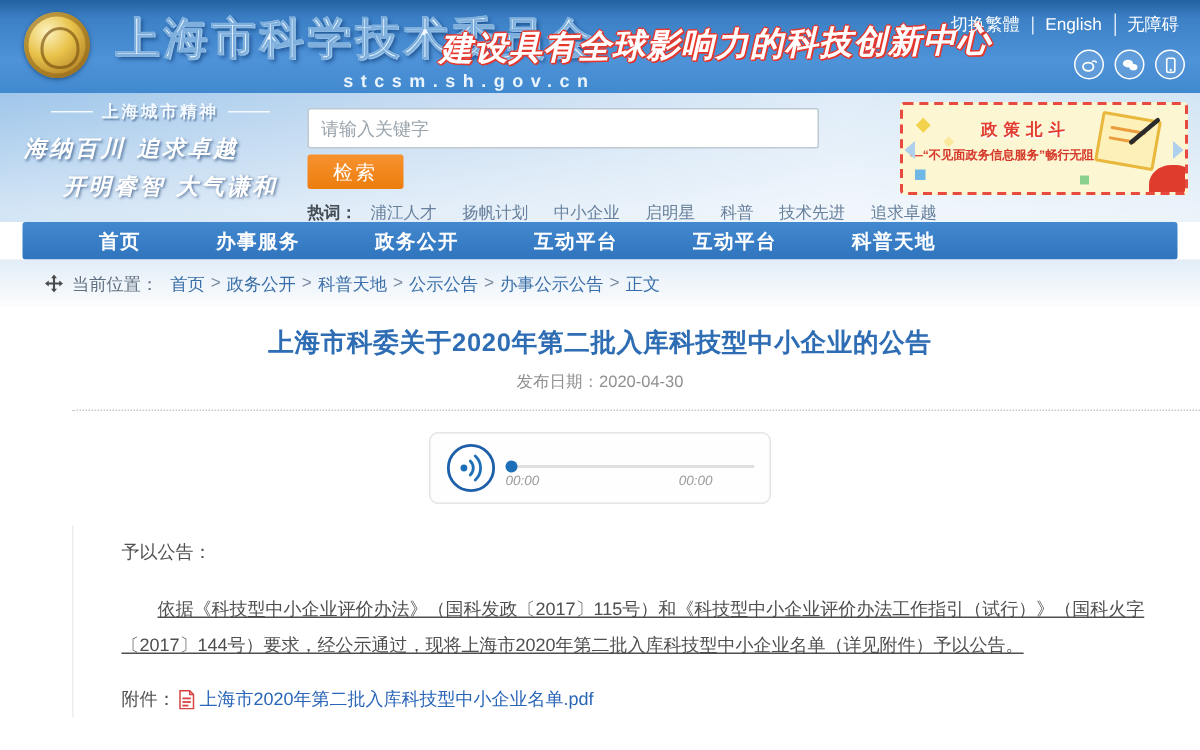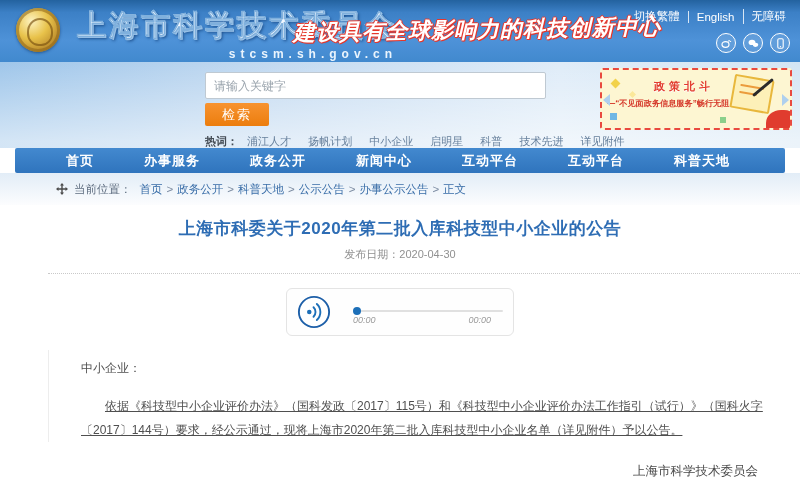--- a/index.html
+++ b/index.html
@@ -127,39 +127,39 @@
     display:flex;align-items:center;padding-left:26px;box-sizing:border-box;
   }
   .nav a{
     color:#ffffff;font-size:13px;font-weight:bold;text-decoration:none;
     padding:0 25px;letter-spacing:1px;white-space:nowrap;
   }
   
   .sub-band{
     position:absolute;left:0;top:173px;width:800px;height:32px;
     background:linear-gradient(180deg,#e2edf7,#fcfdfe);
-    display:flex;align-items:center;padding-left:56px;box-sizing:border-box;
+    display:flex;align-items:center;padding-left:30px;box-sizing:border-box;
   }
   .crumb-icon{display:inline-flex;margin-right:6px;}
   .crumb-label{font-size:11.5px;color:#5f6e80;margin-right:8px;}
   .sub-band a{font-size:11.5px;color:#3a6ea8;text-decoration:none;}
   .sub-band .cur{font-size:11.5px;color:#3a6ea8;}
   .sub-band .sep{font-size:11.5px;color:#7a8aa0;margin:0 4px;}
   
   .article{position:absolute;left:0;top:205px;width:800px;height:295px;background:#ffffff;}
   .article-title{
     margin:12px 60px 0;font-size:17px;font-weight:bold;color:#2e6db4;text-align:center;
     letter-spacing:.5px;
   }
   .date-line{margin-top:7px;text-align:center;font-size:11px;color:#909090;}
   .dotted-sep{margin:11px 0 0 48px;border-top:1px dotted #c9c9c9;height:1px;}
   .audio-player{
     width:228px;height:48px;margin:13px auto 0;margin-left:286px;
     border:1px solid #e4e4e4;border-radius:6px;background:#fefefe;
-    display:flex;align-items:center;padding:0 10px;box-sizing:border-box;gap:22px;
+    display:flex;align-items:center;padding:0 10px;box-sizing:border-box;gap:6px;
   }
   .audio-icon{width:34px;height:34px;flex:0 0 auto;cursor:pointer;}
   .audio-track{flex:1;position:relative;padding-top:10px;}
   .audio-line{position:relative;height:2px;background:#e0e0e0;border-radius:1px;cursor:pointer;}
   .audio-dot{position:absolute;left:0;top:-3px;width:8px;height:8px;border-radius:50%;background:#1d6fb8;}
   .audio-times{display:flex;justify-content:space-between;width:138px;margin-top:3px;
     font-size:9px;color:#9b9b9b;font-style:italic;}
   .body-text{
     margin:14px 0 0 48px;border-left:1px solid #ededed;
     padding:6px 34px 0 32px;font-size:12px;color:#4f4f4f;line-height:24px;
@@ -203,33 +203,42 @@
     <span class="circle-icon">
       <svg width="7" height="11" viewBox="0 0 7 11">
           <rect x="0.8" y="0.8" width="5.4" height="9.4" rx="1.2" fill="none" stroke="#fff" stroke-width="1.1"></rect>
           <circle cx="3.5" cy="8.6" r="0.7" fill="#fff"></circle>
         </svg>
     </span>
   </div>
 </div>
 
 <div class="mid-band">
+  <div class="spirit">
+    <div class="spirit-heading">
+      <span class="hline"></span>
+      <span>上海城市精神</span>
+      <span class="hline"></span>
+    </div>
+    <div class="spirit-line l1">海纳百川  追求卓越</div>
+    <div class="spirit-line l2">开明睿智  大气谦和</div>
+  </div>
 
   <div class="search-area">
     <input class="search-input" type="text" placeholder="请输入关键字" style="">
     <button class="search-btn">检索</button>
     <div class="hotwords">
       <span class="hot-label">热词：</span>
       <a href="#">浦江人才</a>
       <a href="#">扬帆计划</a>
       <a href="#">中小企业</a>
       <a href="#">启明星</a>
       <a href="#">科普</a>
       <a href="#">技术先进</a>
-      <a href="#">详见附件</a>
+      <a href="#">追求卓越</a>
     </div>
   </div>
 
   <div class="banner">
     <span class="deco d1"></span>
     <span class="deco d2"></span>
     <span class="deco d3"></span>
     <span class="deco d4"></span>
     <div class="banner-paper"></div>
     <div class="banner-pen"></div>
@@ -238,21 +247,20 @@
     <div class="banner-subtitle">—“不见面政务信息服务”畅行无阻</div>
     <span class="banner-arrow prev"></span>
     <span class="banner-arrow next"></span>
   </div>
 </div>
 
 <div class="nav">
   <a href="#">首页</a>
   <a href="#">办事服务</a>
   <a href="#">政务公开</a>
-  <a href="#">新闻中心</a>
   <a href="#">互动平台</a>
   <a href="#">互动平台</a>
   <a href="#">科普天地</a>
 </div>
 
 <div class="sub-band">
   <span class="crumb-icon">
     <svg width="12" height="12" viewBox="0 0 12 12" fill="#4a4a4a">
         <path d="M6 0 L8 2.5 H6.7 V5.3 H9.5 V4 L12 6 L9.5 8 V6.7 H6.7 V9.5 H8 L6 12 L4 9.5 H5.3 V6.7 H2.5 V8 L0 6 L2.5 4 V5.3 H5.3 V2.5 H4 Z"></path>
       </svg>
@@ -292,21 +300,34 @@
         <span class="audio-dot"></span>
       </div>
       <div class="audio-times">
         <span>00:00</span>
         <span>00:00</span>
       </div>
     </div>
   </div>
 
   <div class="body-text">
-    <p class="salutation">中小企业：</p>
+    <p class="salutation">予以公告：</p>
     <p class="para">依据《科技型中小企业评价办法》（国科发政〔2017〕115号）和《科技型中小企业评价办法工作指引（试行）》（国科火字〔2017〕144号）要求，经公示通过，现将上海市2020年第二批入库科技型中小企业名单（详见附件）予以公告。</p>
+    <p class="attachment">
+      <span class="att-label">附件：</span>
+      <span class="pdf-icon">
+        <svg width="11" height="13" viewBox="0 0 11 13">
+            <path d="M1 0.5 H7.5 L10 3 V12.5 H1 Z" fill="#ffffff" stroke="#d64541" stroke-width="1"></path>
+            <path d="M7.5 0.5 V3 H10" fill="none" stroke="#d64541" stroke-width="1"></path>
+            <rect x="2.6" y="5" width="5.6" height="1.2" fill="#d64541"></rect>
+            <rect x="2.6" y="7.4" width="5.6" height="1.2" fill="#d64541"></rect>
+            <rect x="2.6" y="9.8" width="4" height="1.2" fill="#d64541"></rect>
+          </svg>
+      </span>
+      <a href="#">上海市2020年第二批入库科技型中小企业名单.pdf</a>
+    </p>
   </div>
 
   <div class="signature">
     <div>上海市科学技术委员会</div>
 
   </div>
 </div>
 
 </body></html>

